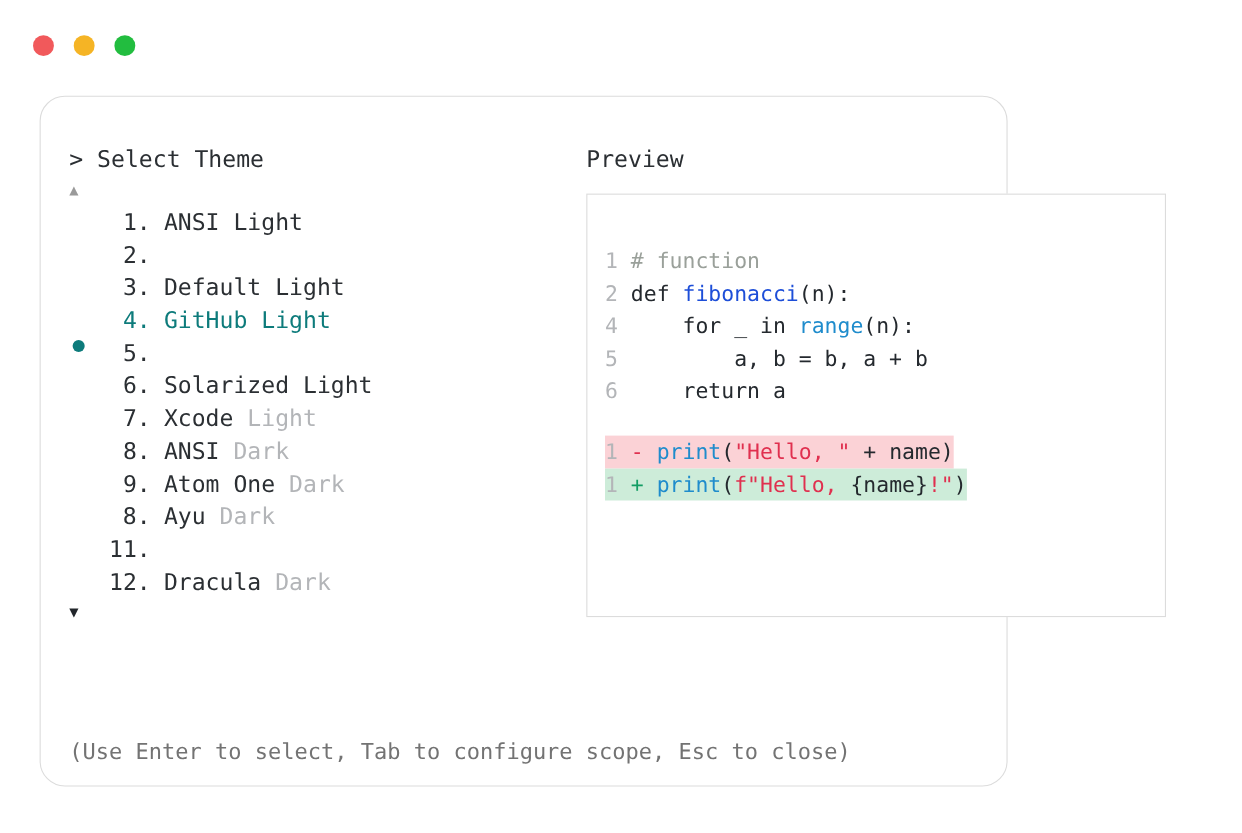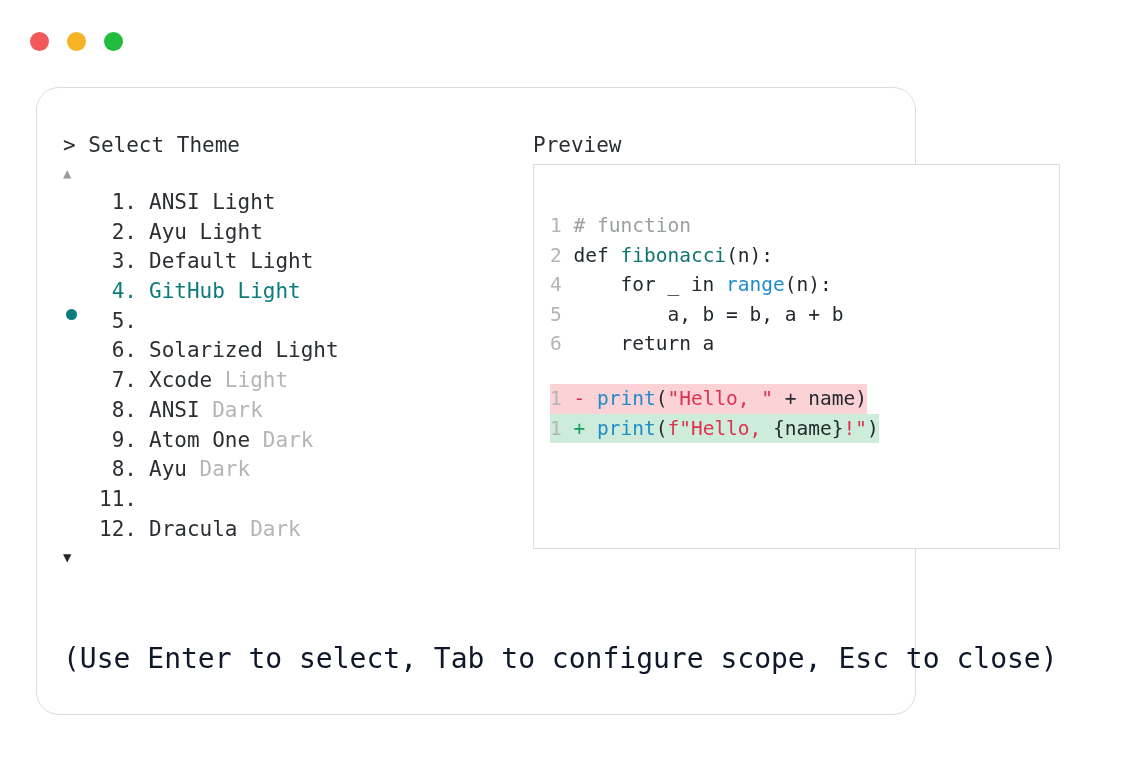--- a/index.html
+++ b/index.html
@@ -135,21 +135,21 @@
     top: 42px;
     width: 530px;
   }
   .preview-label {
     font-size: 21px;
     line-height: 30px;
     color: #2b2f33;
     white-space: pre;
   }
   .preview-box {
-    margin-top: 4px;
+    margin-top: 16px;
     width: 527px;
     height: 385px;
     border: 1.5px solid #dcdcdc;
     background: #ffffff;
     position: relative;
   }
 
   .code {
     position: absolute;
     left: 16px;
@@ -161,21 +161,21 @@
   .code-line {
     height: 29.5px;
     white-space: pre;
     display: block;
   }
   .ln {
     color: #b3b5b8;
   }
   .tok-plain   { color: #24292e; }
   .tok-comment { color: #9aa09a; }
-  .tok-func    { color: #0f766e; }
+  .tok-func    { color: #1d4ed8; }
   .tok-num     { color: #0d7b7b; }
   .tok-builtin { color: #1f8ccc; }
   .tok-str     { color: #e0304f; }
 
   .diff-block {
     margin-top: 25.5px;
   }
   .diff-line {
     height: 29.5px;
     white-space: pre;
@@ -183,24 +183,24 @@
   }
   .diff-line.del { background: #fbd2d6; }
   .diff-line.add { background: #cdecd9; }
   .sign-del { color: #e0304f; }
   .sign-add { color: #129d64; }
 
   
   .footer-hint {
     position: absolute;
     left: 26px;
-    top: 556px;
-    font-size: 28px;
+    top: 580px;
+    font-size: 20px;
     line-height: 30px;
-    color: #0f172a;
+    color: #737373;
     white-space: pre;
   }
 </style>
 </head>
 <body>
 
 <div class="titlebar">
   <div class="dots">
     <span class="dot red"></span>
     <span class="dot yellow"></span>
@@ -209,21 +209,21 @@
 </div>
 
 <div class="card">
   <div class="card-inner">
 
     <div class="left-col">
       <div class="prompt-line">&gt; Select Theme</div>
       <div class="scroll-arrow up">▲</div>
       <div class="theme-list" id="theme-list">
           <div class="theme-row"><span class="bullet-cell"></span><span class="num-cell"> 1.</span><span class="name-cell">ANSI <span class="variant strong">Light</span></span></div>
-          <div class="theme-row"><span class="bullet-cell"></span><span class="num-cell"> 2.</span><span class="name-cell">Ayu <span class="variant strong">Light</span></span></div>
+          <div class="theme-row"><span class="bullet-cell"></span><span class="num-cell"> 2.</span></div>
           <div class="theme-row"><span class="bullet-cell"></span><span class="num-cell"> 3.</span><span class="name-cell">Default <span class="variant strong">Light</span></span></div>
           <div class="theme-row selected"><span class="bullet-cell"><span class="bullet-dot" style="background: rgb(13, 123, 123);"></span></span><span class="num-cell"> 4.</span><span class="name-cell">GitHub <span class="variant strong">Light</span></span></div>
           <div class="theme-row"><span class="bullet-cell"></span><span class="num-cell"> 5.</span></div>
           <div class="theme-row"><span class="bullet-cell"></span><span class="num-cell"> 6.</span><span class="name-cell">Solarized <span class="variant strong">Light</span></span></div>
           <div class="theme-row"><span class="bullet-cell"></span><span class="num-cell"> 7.</span><span class="name-cell">Xcode <span class="variant dimmed">Light</span></span></div>
           <div class="theme-row"><span class="bullet-cell"></span><span class="num-cell"> 8.</span><span class="name-cell">ANSI <span class="variant dimmed">Dark</span></span></div>
           <div class="theme-row"><span class="bullet-cell"></span><span class="num-cell"> 9.</span><span class="name-cell">Atom One <span class="variant dimmed">Dark</span></span></div>
           <div class="theme-row"><span class="bullet-cell"></span><span class="num-cell">8.</span><span class="name-cell">Ayu <span class="variant dimmed">Dark</span></span></div>
           <div class="theme-row"><span class="bullet-cell"></span><span class="num-cell">11.</span></div>
           <div class="theme-row"><span class="bullet-cell"></span><span class="num-cell">12.</span><span class="name-cell">Dracula <span class="variant dimmed">Dark</span></span></div>

